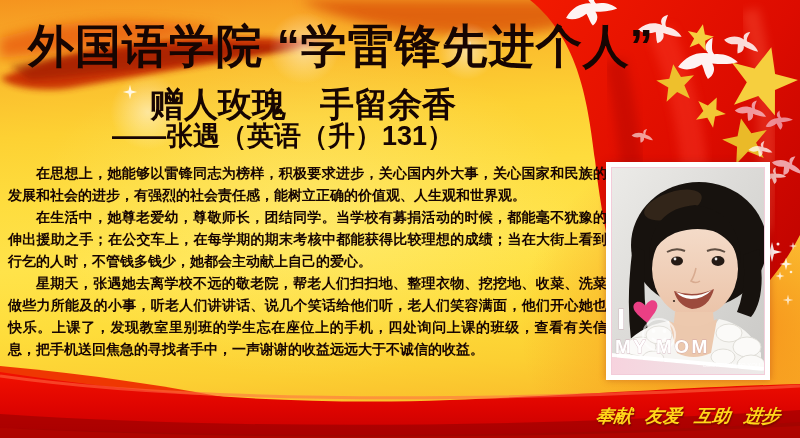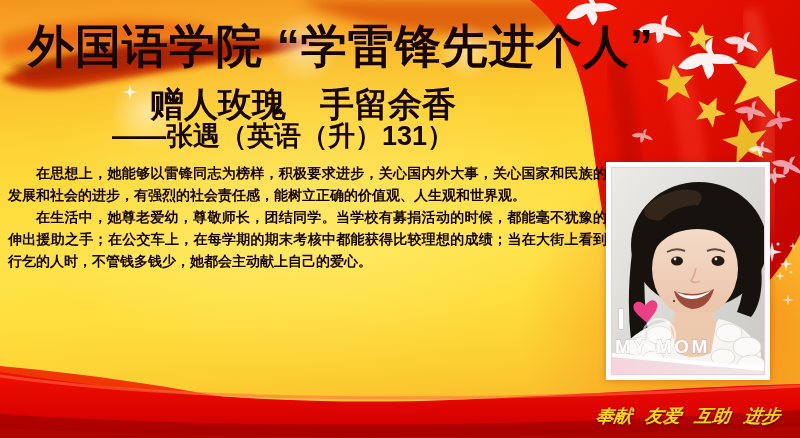--- a/index.html
+++ b/index.html
@@ -137,20 +137,21 @@
     <path d="M0,68 C300,80 600,76 800,62 L800,78 L0,78 Z" fill="#9c0700" opacity=".6"></path>
   </svg>
 
   <div class="content">
     <h1 class="title">外国语学院 “学雷锋先进个人”</h1>
     <div class="subtitle">赠人玫瑰　手留余香</div>
     <div class="attribution">——张遇（英语（升）131）</div>
     <div class="body-text">
       <p>在思想上，她能够以雷锋同志为榜样，积极要求进步，关心国内外大事，关心国家和民族的发展和社会的进步，有强烈的社会责任感，能树立正确的价值观、人生观和世界观。</p>
       <p>在生活中，她尊老爱幼，尊敬师长，团结同学。当学校有募捐活动的时候，都能毫不犹豫的伸出援助之手；在公交车上，在每学期的期末考核中都能获得比较理想的成绩；当在大街上看到行乞的人时，不管钱多钱少，她都会主动献上自己的爱心。</p>
+      <p>星期天，张遇她去离学校不远的敬老院，帮老人们扫扫地、整理衣物、挖挖地、收菜、洗菜做些力所能及的小事，听老人们讲讲话、说几个笑话给他们听，老人们笑容满面，他们开心她也快乐。上课了，发现教室里别班的学生忘在座位上的手机，四处询问上课的班级，查看有关信息，把手机送回焦急的寻找者手中，一声谢谢的收益远远大于不诚信的收益。</p>
     </div>
   </div>
 
   <div class="photo-frame">
     <svg width="154" height="208" viewBox="0 0 154 208">
       <defs>
         <linearGradient id="pbg" x1="0" y1="0" x2="1" y2="1">
           <stop offset="0" stop-color="#ecebe8"></stop>
             <stop offset="1" stop-color="#c9c8c5"></stop>
         </linearGradient>

